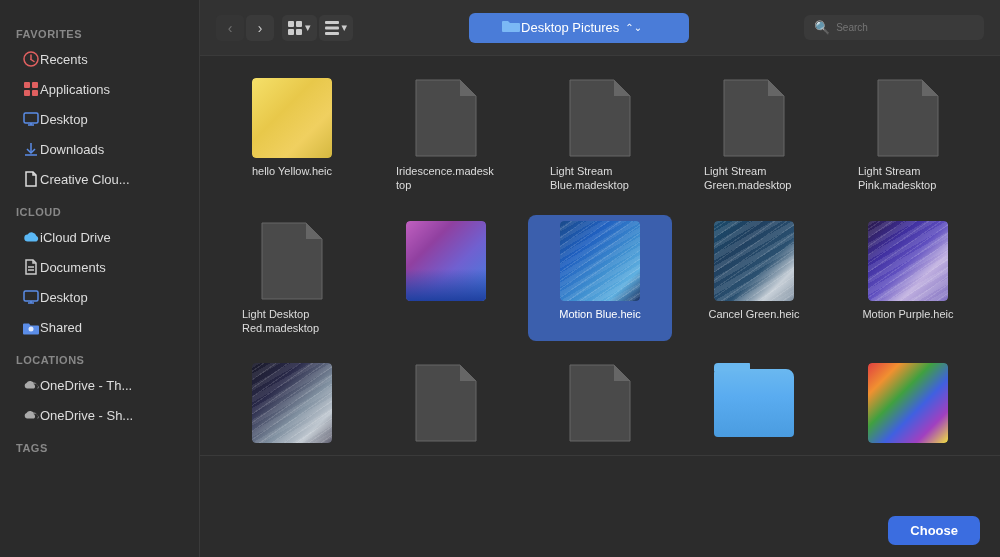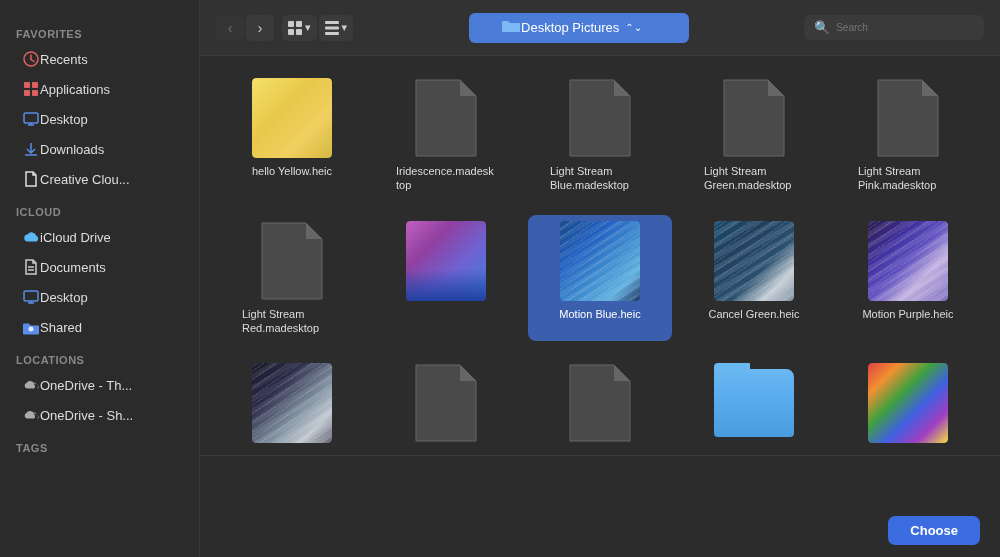--- a/index.html
+++ b/index.html
@@ -660,21 +660,21 @@
 
     <div class="file-item">
       <div class="file-thumb">
         <div class="generic-file">
           <svg viewBox="0 0 68 80" fill="none" xmlns="http://www.w3.org/2000/svg">
             <path d="M4 2h44l16 16v60H4z" fill="#4a4a4a" stroke="#666" stroke-width="1"></path>
             <path d="M48 2l16 16H48z" fill="#666"></path>
           </svg>
         </div>
       </div>
-      <span class="file-name">Light Stream Red.madesktop</span>
+      <span class="file-name">Light Desktop Red.madesktop</span>
     </div>
 
     <div class="file-item">
       <div class="file-thumb">
         <div class="thumb-monterey"></div>
       </div>
     </div>
 
     <div class="file-item selected">
       <div class="file-thumb">

